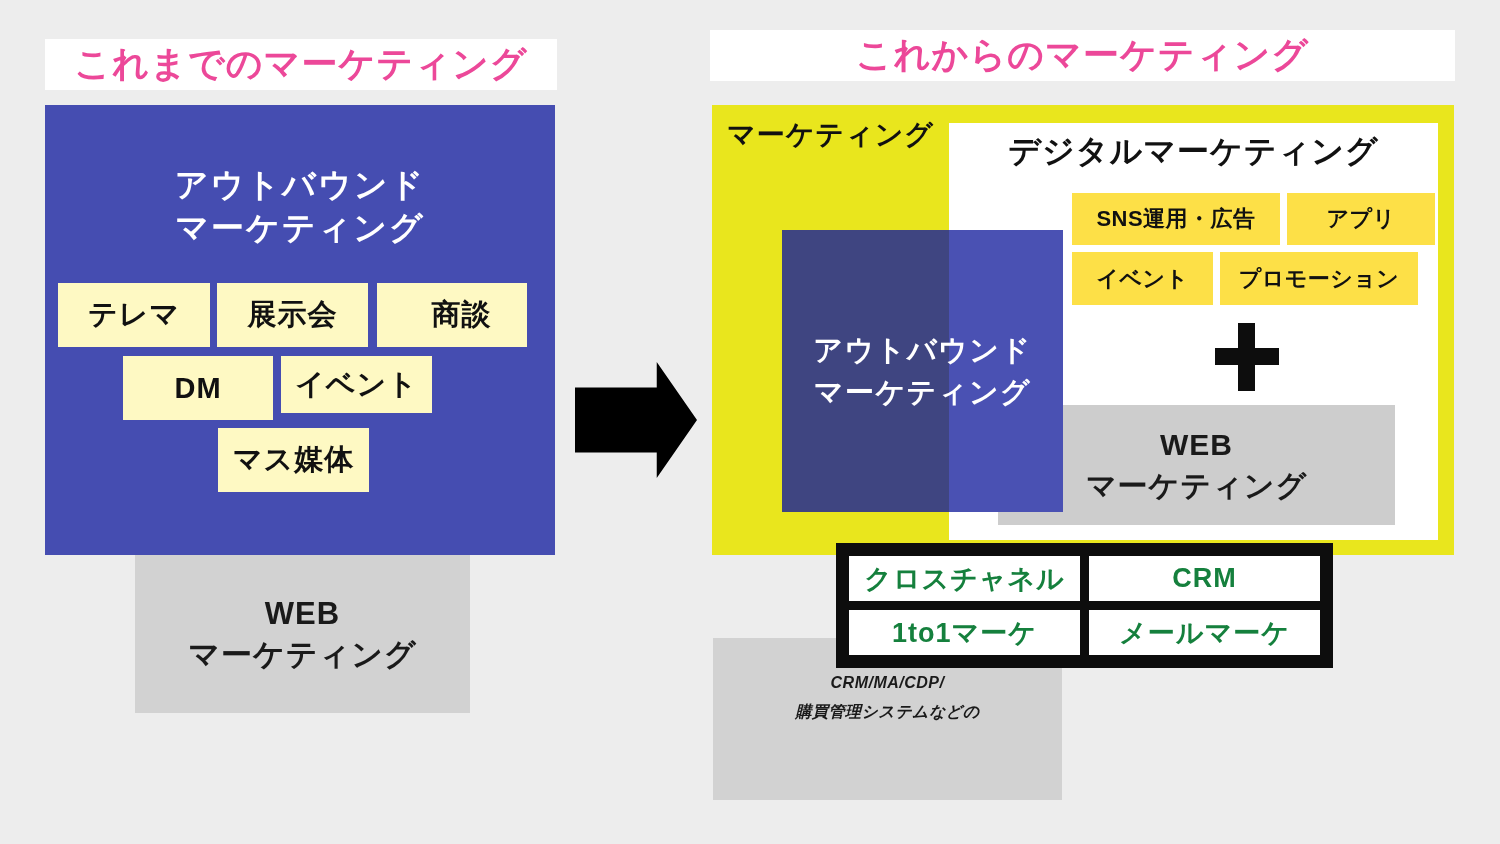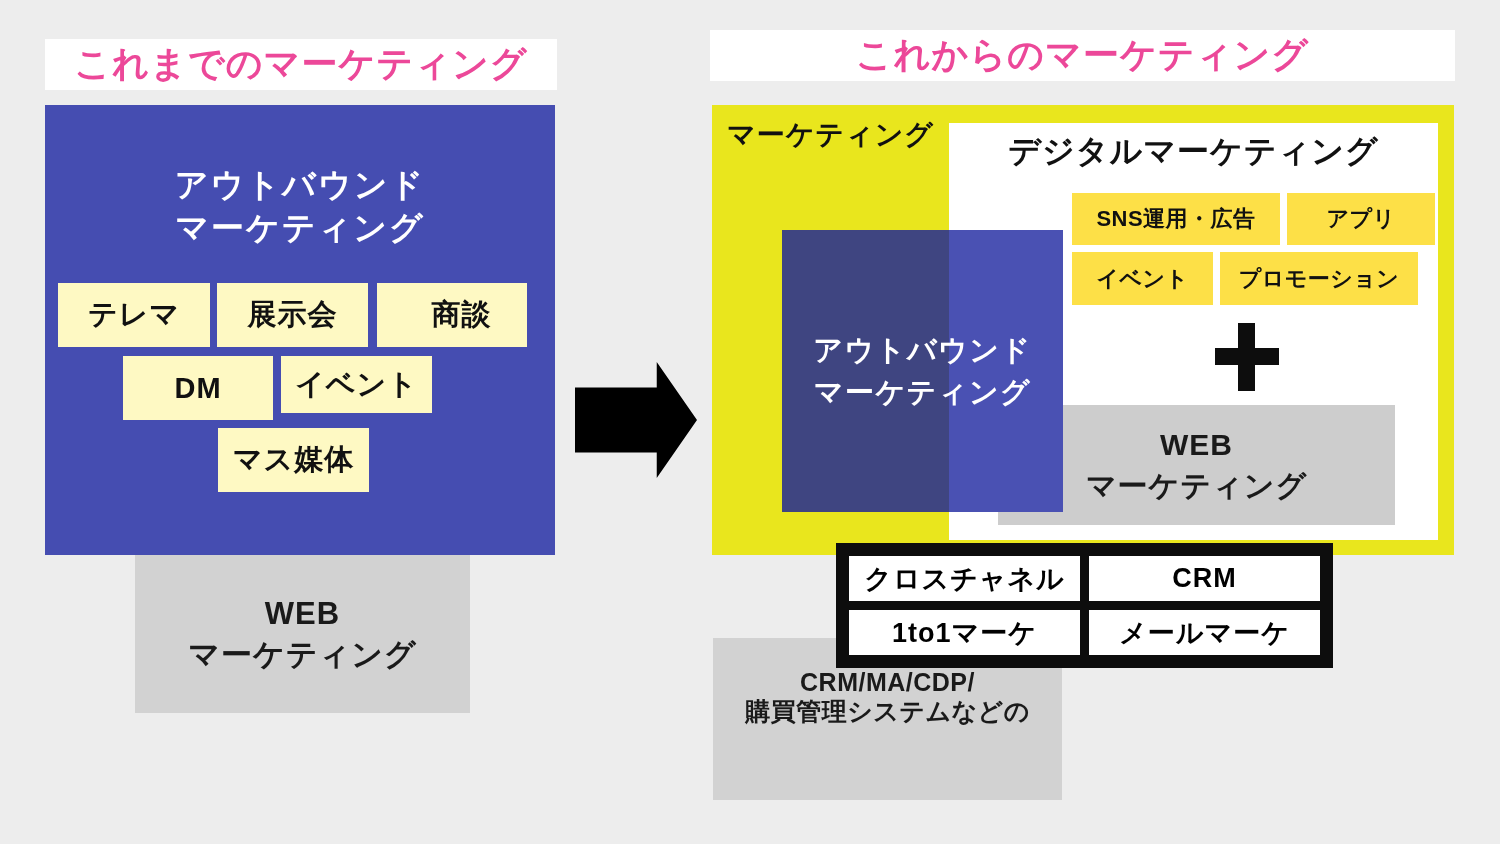--- a/index.html
+++ b/index.html
@@ -118,34 +118,34 @@
   #channel-matrix {
     left: 836px; top: 543px; width: 497px; height: 125px;
     background: #0D0D0D; z-index: 6;
     display: grid;
     grid-template-columns: 1fr 1fr;
     grid-template-rows: 1fr 1fr;
     gap: 9px;
     padding: 13px;
   }
   .matrix-cell {
-    background: #FFFFFF; color: #000000;
+    background: #FFFFFF; color: #15803d;
     display: flex; align-items: center; justify-content: center;
     font-size: 27px; font-weight: 800; letter-spacing: 1px;
   }
 
   
   .bottom-box {
     background: #D2D2D2; z-index: 1;
     text-align: center; color: #1a1a1a;
     padding-top: 30px;
   }
   #system-box  { left: 713px;  top: 638px; width: 349px; height: 162px; }
   #content-box { left: 1107px; top: 635px; width: 353px; height: 165px; }
-  .bottom-box .small-line { font-size: 25px; font-weight: 600; line-height: 29px; letter-spacing: 0.5px; }
+  .bottom-box .small-line { font-size: 16px; font-weight: 600; line-height: 29px; letter-spacing: 0.5px; font-style: italic; }
   .bottom-box .big-line   { font-size: 30px; font-weight: 800; line-height: 44px; letter-spacing: 1px; }
 </style>
 </head>
 <body>
 
 <div class="canvas">
 
   <div id="left-title" class="abs flexc title-bar">これまでのマーケティング</div>
 
   <div id="left-blue-box" class="abs"></div>

